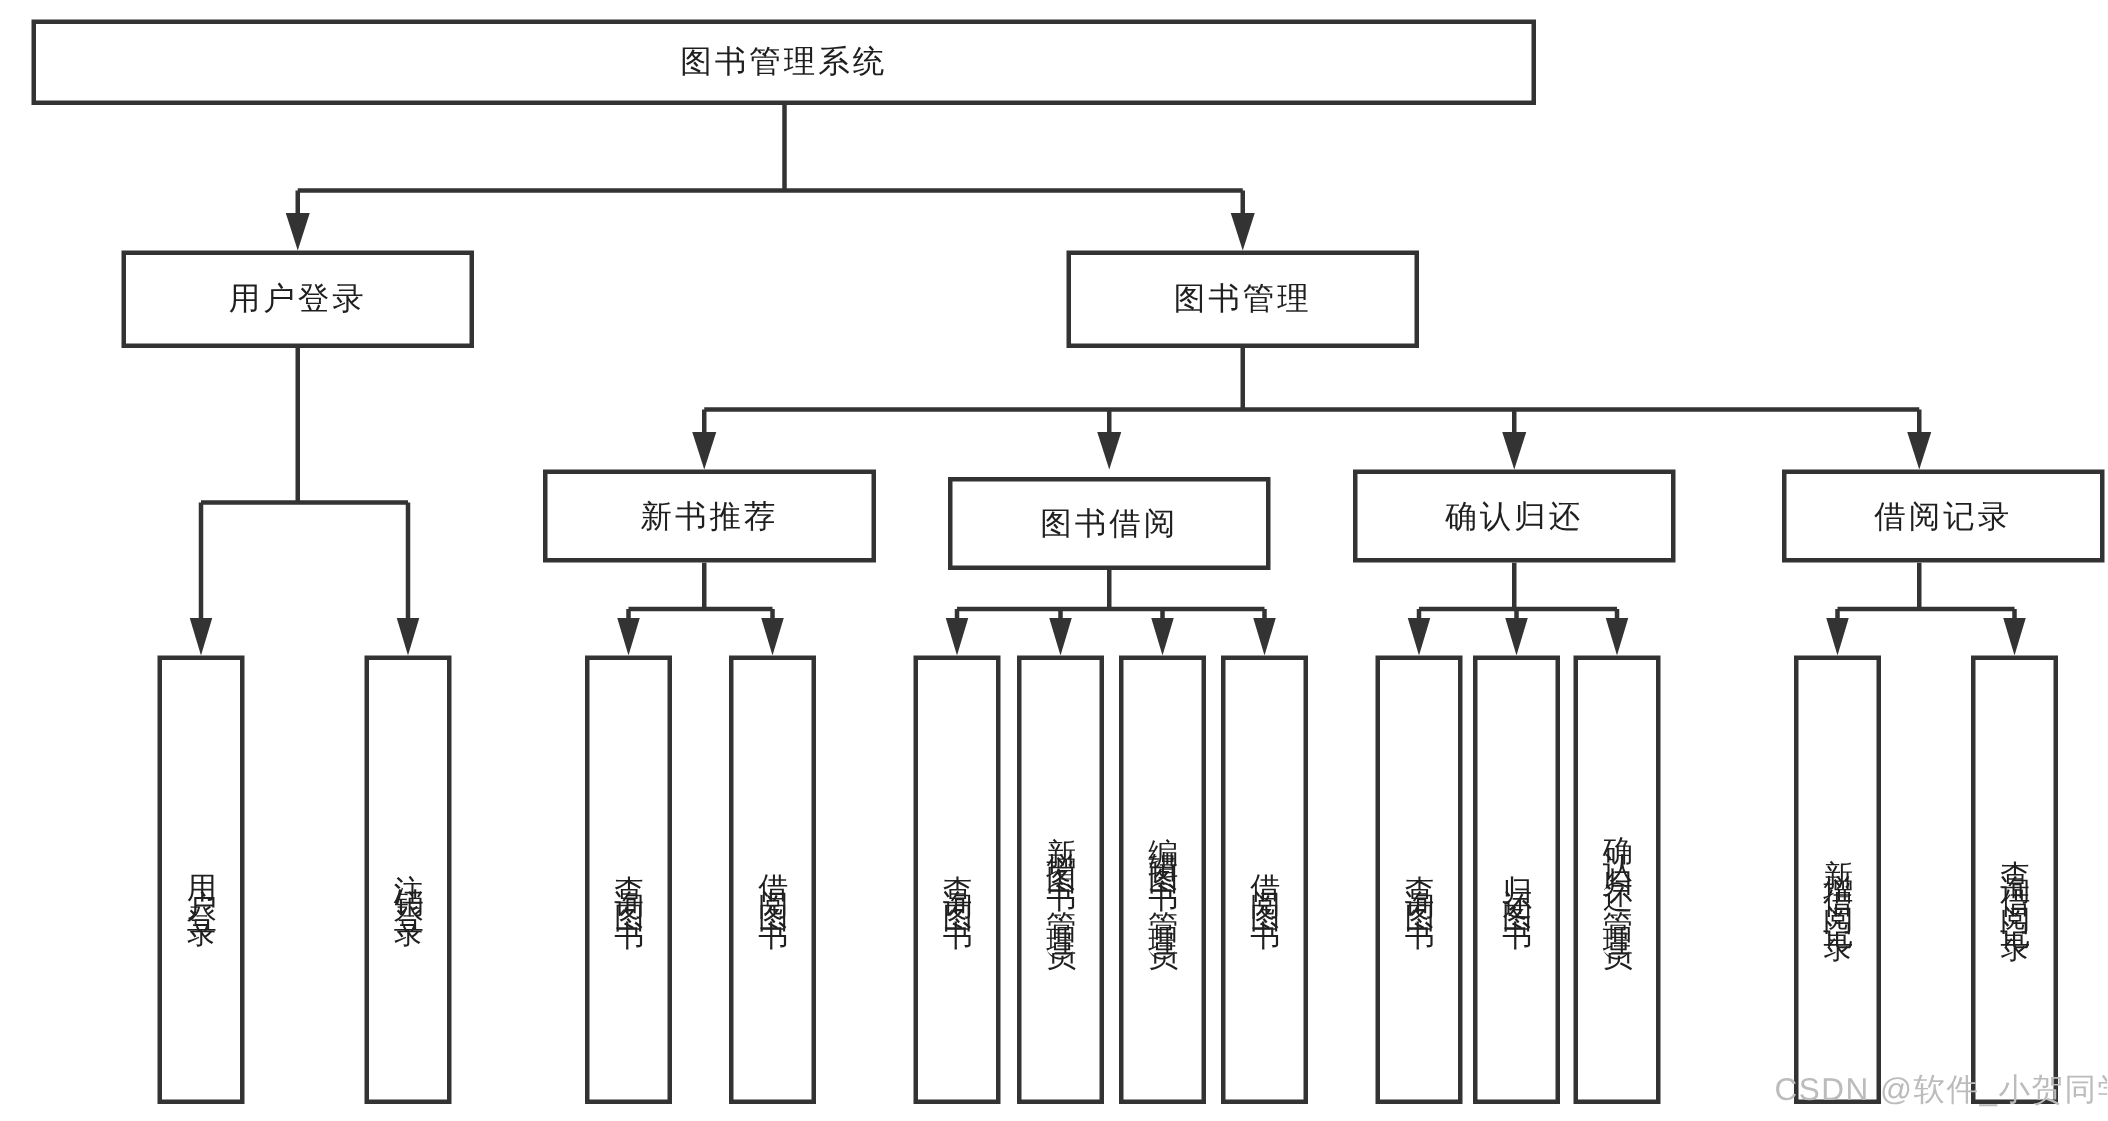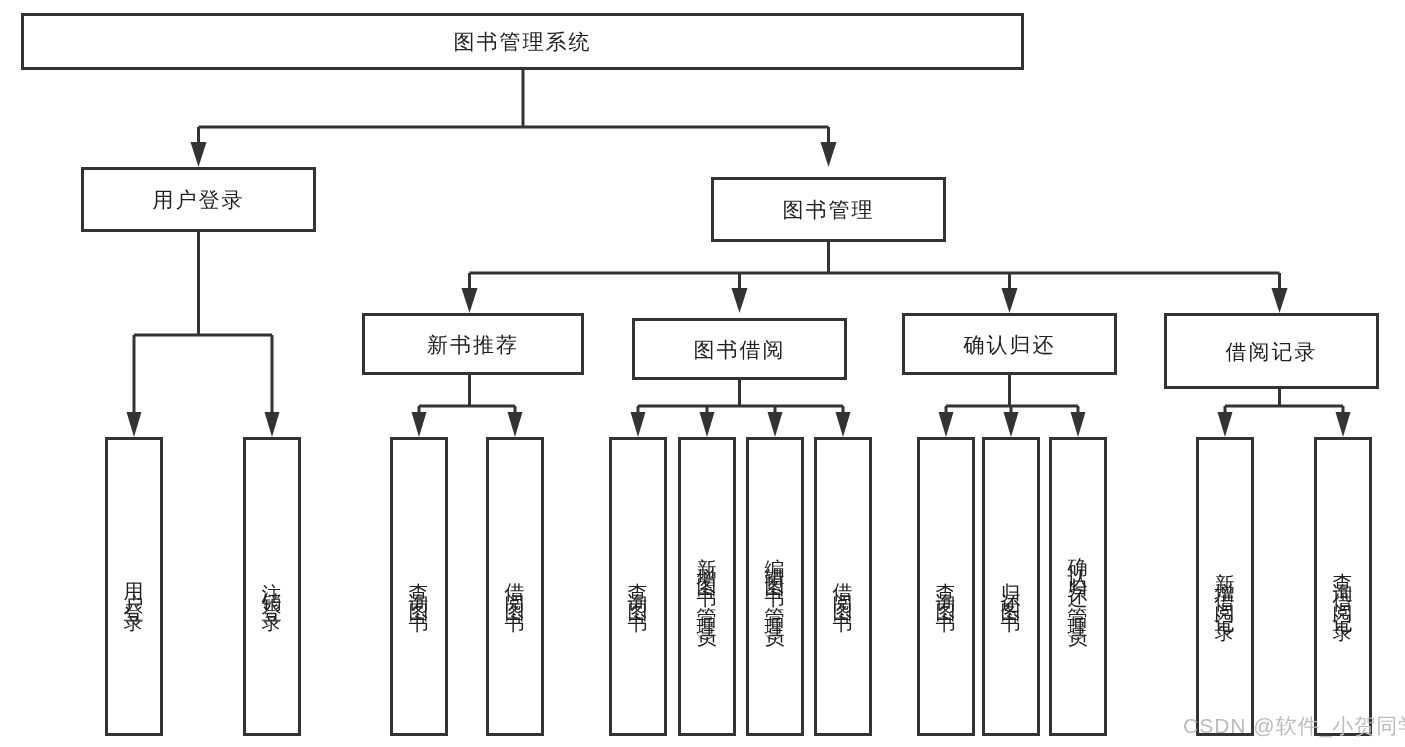--- a/index.html
+++ b/index.html
@@ -132,34 +132,34 @@
     </g>
   </svg>
 
   <div class="box" style="left:21px; top:13px; width:1003px; height:57px;">
     <span class="hlabel">图书管理系统</span>
   </div>
 
   <div class="box" style="left:81px; top:167px; width:235px; height:65px;">
     <span class="hlabel">用户登录</span>
   </div>
-  <div class="box" style="left:711px; top:167px; width:235px; height:65px;margin-top:10px;">
+  <div class="box" style="left:711px; top:167px; width:235px; height:65px;">
     <span class="hlabel">图书管理</span>
   </div>
 
   <div class="box" style="left:362px; top:313px; width:222px; height:62px;">
     <span class="hlabel">新书推荐</span>
   </div>
   <div class="box" style="left:632px; top:318px; width:215px; height:62px;">
     <span class="hlabel">图书借阅</span>
   </div>
   <div class="box" style="left:902px; top:313px; width:215px; height:62px;">
     <span class="hlabel">确认归还</span>
   </div>
-  <div class="box" style="left:1164px; top:313px; width:215px; height:76px;">
+  <div class="box" style="left:1188px; top:313px; width:215px; height:62px;">
     <span class="hlabel">借阅记录</span>
   </div>
 
   <div class="box" style="left:105px; top:437px; width:58px; height:299px;">
     <span class="vlabel">用户登录</span>
   </div>
   <div class="box" style="left:243px; top:437px; width:58px; height:299px;">
     <span class="vlabel">注销登录</span>
   </div>
 

